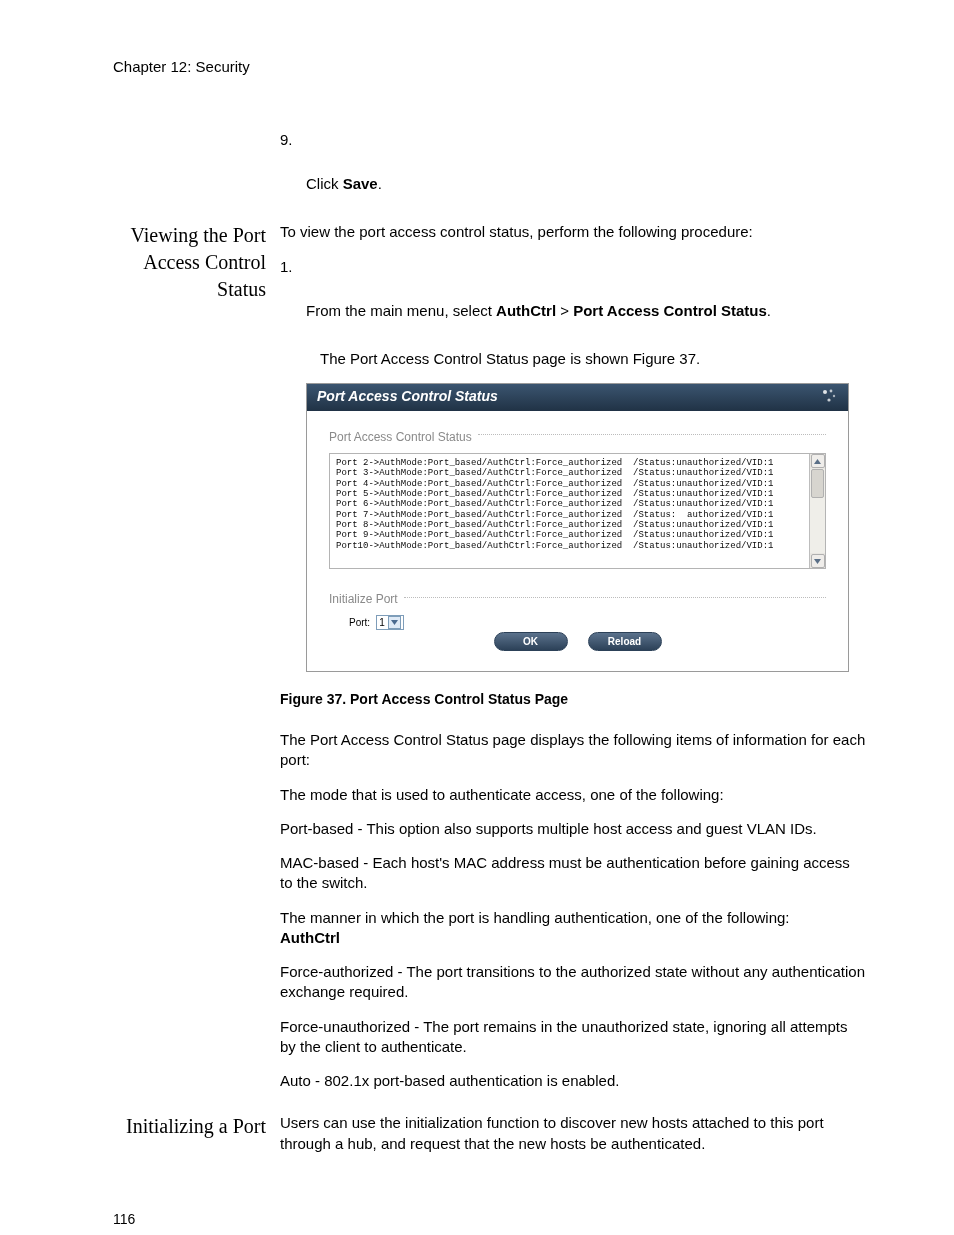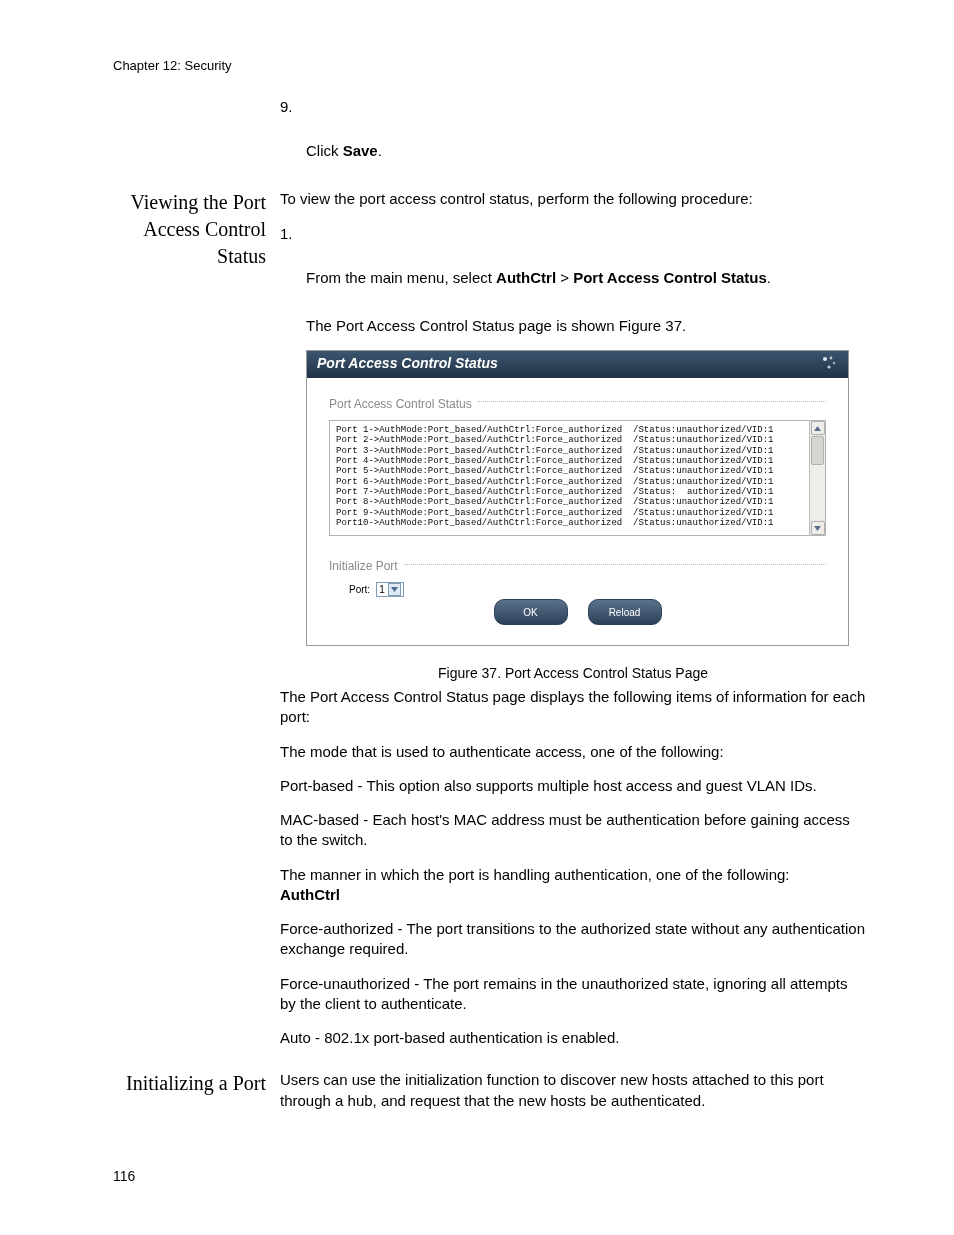--- a/index.html
+++ b/index.html
@@ -1,26 +1,26 @@
 <!DOCTYPE html>
 <html><head>
 <meta charset="utf-8">
 <style>
   * { box-sizing: border-box; margin: 0; padding: 0; }
   html, body { width: 954px; background: #fff; font-family: Arial, Helvetica, sans-serif; color: #000; }
   .page { padding: 58px 88px 40px 113px; }
-  .chapter-heading { font-size: 13px; margin-bottom: 24px; }
+  .chapter-heading { font-size: 15px; margin-bottom: 55px; }
   .two-col { display: flex; align-items: flex-start; }
   .left-col { width: 167px; flex: none; text-align: right; padding-right: 14px; }
   .left-col .section-title { font-family: 'Times New Roman', Times, serif; font-size: 20px; font-weight: normal; line-height: 1.35; color: #000; }
   .right-col { flex: 1; font-size: 15px; line-height: 1.35; }
   .step { display: flex; margin-bottom: 14px; }
   .step-num { width: 26px; flex: none; }
   .step-txt { flex: 1; margin-top: 44px; }
-  .indent { margin-left: 26px; }
+  .indent { margin-left: 40px; }
   .space-sm { height: 14px; }
   .space-md { height: 22px; }
   b { font-weight: bold; }
 
   
   .figure-wrap { margin: 14px 0 18px 26px; }
   .panel { width: 543px; border: 1px solid #9a9a9a; background: #fff; font-family: Tahoma, Verdana, sans-serif; }
   .panel-header {
     background: linear-gradient(#3b5570, #203245);
     color: #fff; padding: 3px 10px 5px 10px;
@@ -52,27 +52,27 @@
   .init-row { display: flex; align-items: center; margin-top: 8px; }
   .init-label { font-size: 10px; font-weight: normal; color: #000; margin: 0 6px 0 20px; }
   .init-select { font-size: 10px; border: 1px solid #7e9db9; background: #fff; padding: 0 2px;
     display: inline-flex; align-items: center; height: 15px; }
   .init-select .sel-val { padding-right: 3px; }
   .init-select .sel-arrow { width: 13px; height: 13px; background: #dfeaf6; border: 1px solid #7e9db9;
     display: flex; align-items: center; justify-content: center; }
 
   .btn-row { display: flex; justify-content: center; gap: 20px; margin-top: 2px; }
   .pill-btn {
-    min-width: 74px; height: 26px; border-radius: 10px;
+    min-width: 74px; height: 19px; border-radius: 10px;
     background: linear-gradient(#5b728c, #2c4158);
-    border: 1px solid #2c4158; color: #fff; font-size: 10px; font-weight: normal;
+    border: 1px solid #2c4158; color: #fff; font-size: 10px; font-weight: bold;
     display: inline-flex; align-items: center; justify-content: center;
   }
 
-  .fig-caption { text-align: center; font-size: 14px; margin: 14px 0 4px 0; }
+  .fig-caption { text-align: left; font-size: 14px; margin: 14px 0 21px 0; font-weight: bold; }
   .page-num { font-size: 14px; margin-top: 57px; }
 </style>
 </head>
 <body>
 
 <div class="page">
 
   <div class="chapter-heading">Chapter 12: Security</div>
 
   <div class="two-col">
@@ -119,21 +119,20 @@
             </span>
           </div>
           <div class="panel-body">
             <div class="section-row">
               <span class="section-label">Port Access Control Status</span>
               <div class="dots"></div>
             </div>
 
             <div class="status-box-wrap">
               <div class="status-box">
-                <div class="status-line">Port 1-&gt;AuthMode:Port_based/AuthCtrl:Force_authorized  /Status:unauthorized/VID:1</div>
                 <div class="status-line">Port 2-&gt;AuthMode:Port_based/AuthCtrl:Force_authorized  /Status:unauthorized/VID:1</div>
                 <div class="status-line">Port 3-&gt;AuthMode:Port_based/AuthCtrl:Force_authorized  /Status:unauthorized/VID:1</div>
                 <div class="status-line">Port 4-&gt;AuthMode:Port_based/AuthCtrl:Force_authorized  /Status:unauthorized/VID:1</div>
                 <div class="status-line">Port 5-&gt;AuthMode:Port_based/AuthCtrl:Force_authorized  /Status:unauthorized/VID:1</div>
                 <div class="status-line">Port 6-&gt;AuthMode:Port_based/AuthCtrl:Force_authorized  /Status:unauthorized/VID:1</div>
                 <div class="status-line">Port 7-&gt;AuthMode:Port_based/AuthCtrl:Force_authorized  /Status:  authorized/VID:1</div>
                 <div class="status-line">Port 8-&gt;AuthMode:Port_based/AuthCtrl:Force_authorized  /Status:unauthorized/VID:1</div>
                 <div class="status-line">Port 9-&gt;AuthMode:Port_based/AuthCtrl:Force_authorized  /Status:unauthorized/VID:1</div>
                 <div class="status-line">Port10-&gt;AuthMode:Port_based/AuthCtrl:Force_authorized  /Status:unauthorized/VID:1</div>
               </div>

